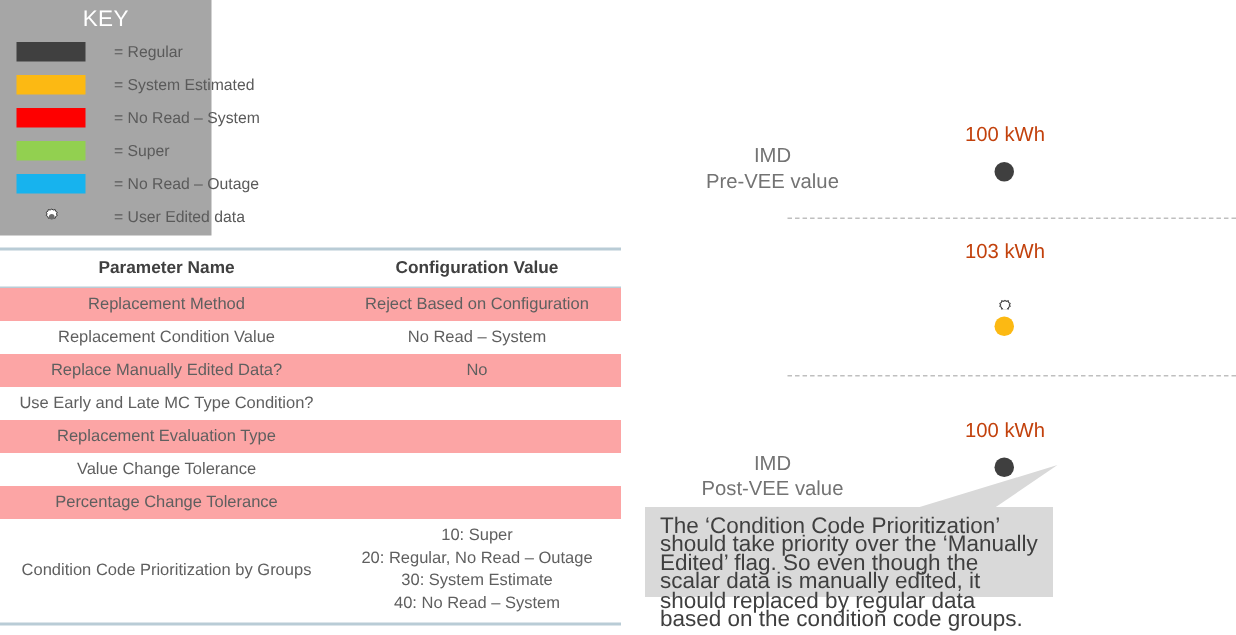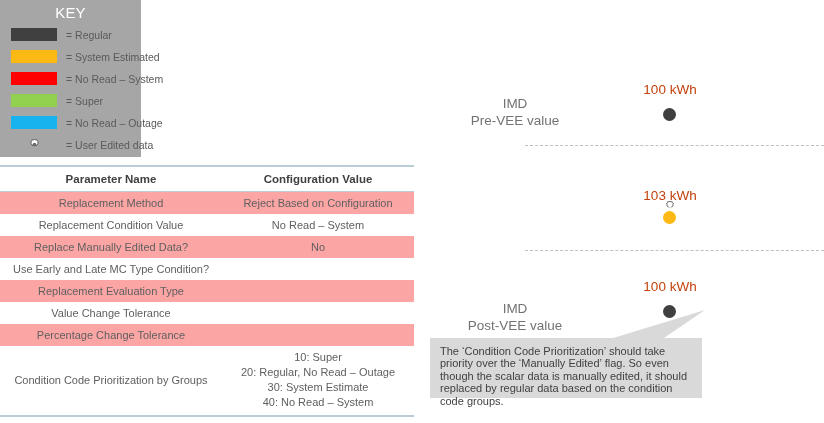--- a/index.html
+++ b/index.html
@@ -50,21 +50,21 @@
     height: 14px;
     margin-left: 11px;
     flex: 0 0 auto;
     display: flex;
     align-items: center;
     justify-content: center;
   }
   .key-label {
     font-size: 10.5px;
     color: #5a5a5a;
-    margin-left: 9px;
+    margin-left: 19px;
     white-space: nowrap;
   }
 
   
   #param-table {
     position: absolute;
     left: 0px;
     top: 165px;
     width: 414px;
     border-collapse: collapse;
@@ -153,21 +153,21 @@
     position: absolute;
     left: 430px;
     top: 338px;
     width: 272px;
     height: 60px;
     background: #d9d9d9;
     box-sizing: border-box;
     padding: 7px 10px 0 10px;
   }
   #callout-text {
-    font-size: 11px;
+    font-size: 15px;
     line-height: 12.4px;
     color: #3f3f3f;
   }
   #callout-tail {
     position: absolute;
     left: 600px;
     top: 310px;
     width: 105px;
     height: 32px;
   }
@@ -262,21 +262,21 @@
 
 <div id="diagram">
 
   <div class="stage-label" style="left:20px; top:95px; width:160px; white-space:pre-line;">IMD
 Pre-VEE value</div>
   <div class="value-label" style="left:205px; top:82px; width:100px;">100 kWh</div>
   <div class="dot dark" style="left:248px; top:108px;"></div>
 
   <div class="divider" style="left:110px; top:145px; width:299px;"></div>
 
-  <div class="value-label" style="left:205px; top:188px; width:100px;">103 kWh</div>
+  <div class="value-label" style="left:205px; top:160px; width:100px;">103 kWh</div>
   <div class="edit-gear" style="left:249px; top:198px;">
     <svg width="12" height="12" viewBox="0 0 24 24" aria-hidden="true">
       <path fill="#ffffff" stroke="#4a4a4a" stroke-width="1.6" d="M12 2.6l2 1.1 2.2-.6.6 2.2 2 1.2-1 2 1 2-2 1.2-.6 2.2-2.2-.6-2 1.1-2-1.1-2.2.6-.6-2.2-2-1.2 1-2-1-2 2-1.2.6-2.2 2.2.6z"></path>
       <circle cx="12" cy="12" r="3.2" fill="#ffffff"></circle>
     </svg>
   </div>
   <div class="dot amber" style="left:248px; top:211px;"></div>
 
   <div class="divider" style="left:110px; top:250px; width:299px;"></div>
 

